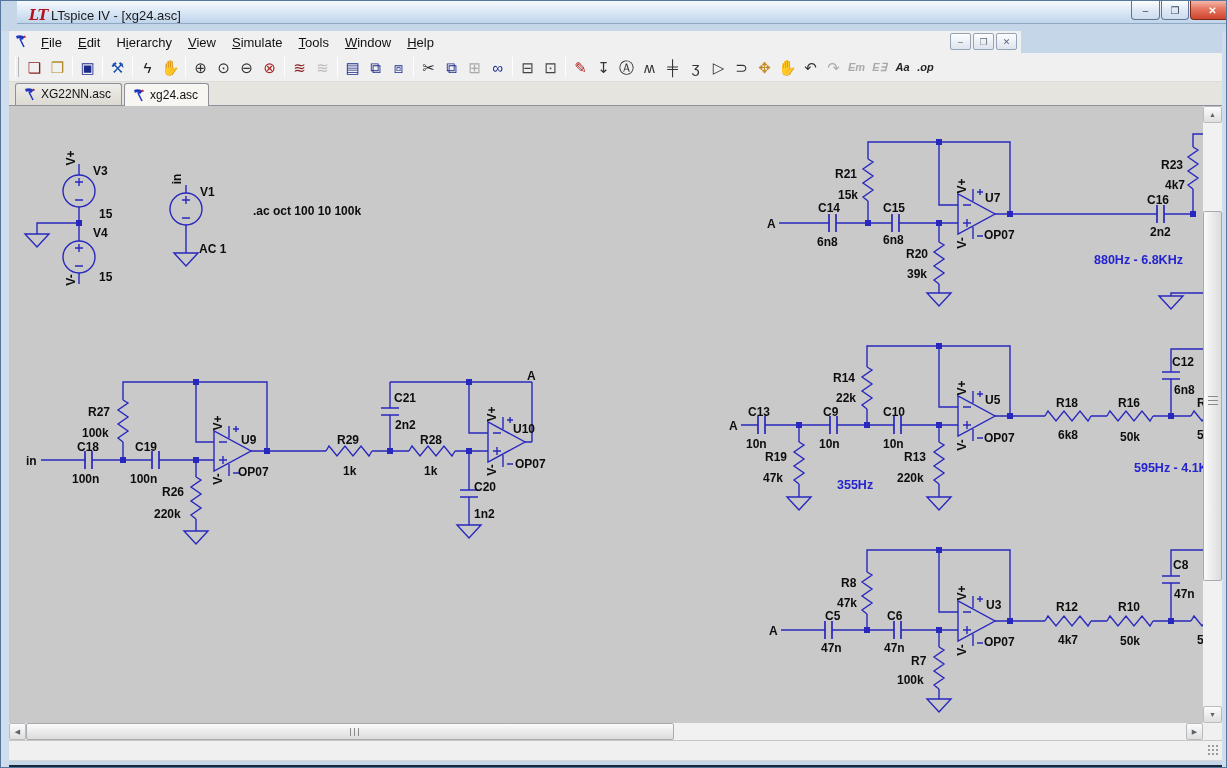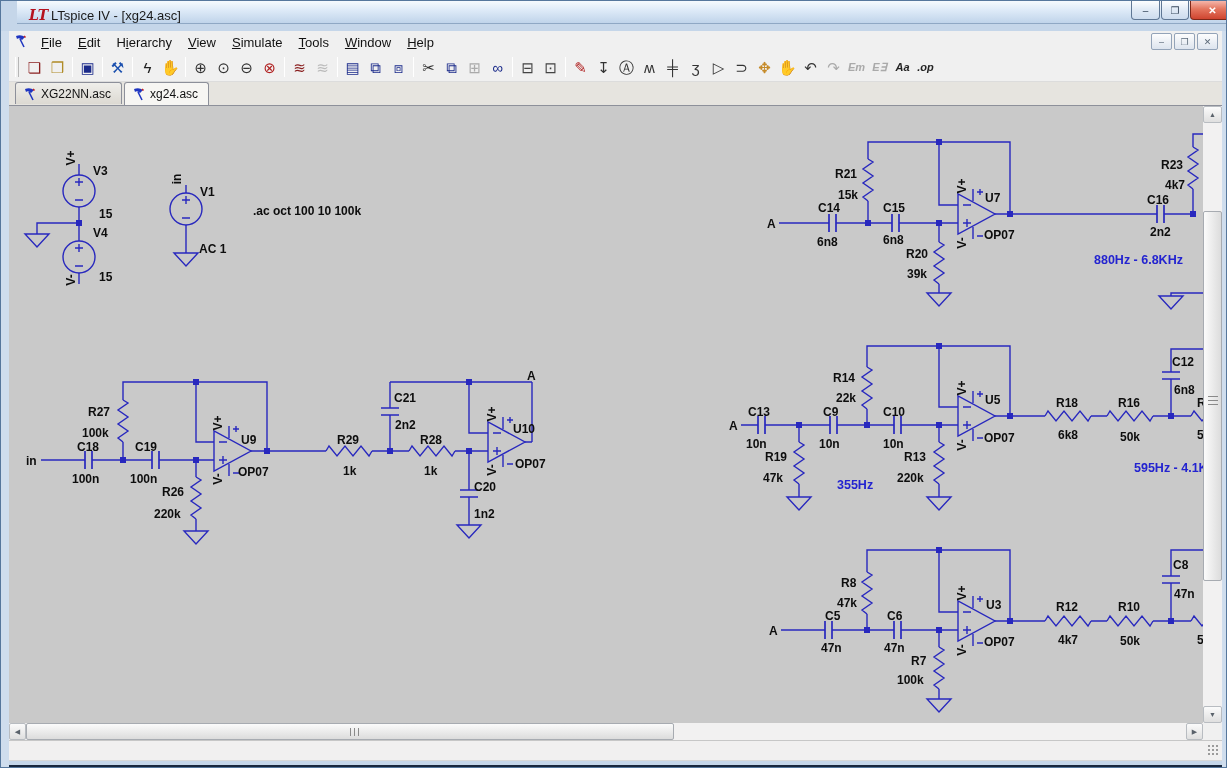--- a/index.html
+++ b/index.html
@@ -12,40 +12,40 @@
   .title-logo{position:absolute;left:12px;top:6px;font:italic bold 14px "DejaVu Serif",serif;color:#b5121e;}
   .title-text{position:absolute;left:34px;top:7px;font-size:13px;color:#1a1a1a;}
   .winbtns{position:absolute;top:0;right:9px;display:flex;}
   .wbtn{height:19px;margin-left:1px;border:1px solid #5f7795;border-top:none;
     border-radius:0 0 4px 4px;background:linear-gradient(#fdfeff,#e2ebf6 45%,#cddcee);
     color:#3a4a5e;font-size:10px;display:flex;align-items:center;justify-content:center;}
   .wbtn.min{width:29px;} .wbtn.max{width:28px;}
   .wbtn.close{width:45px;background:linear-gradient(#f5b6aa,#e4755e 45%,#cf4530);
     border-color:#7e2718;color:#fff;font-weight:bold;}
   
-  .menubar{position:absolute;left:8px;top:30px;width:1213px;height:22px;background:#f0f0f0;
+  .menubar{position:absolute;left:8px;top:30px;width:1012px;height:22px;background:#f0f0f0;
     display:flex;align-items:center;font-size:13px;color:#111;}
   .menu-sysicon{width:20px;height:16px;margin-left:4px;}
   .mi{padding:2px 8px;cursor:default;}
   .mi u{text-decoration:underline;}
   .mdibtns{position:absolute;right:4px;top:2px;display:flex;}
   .mdib{width:21px;height:17px;margin-left:2px;border:1px solid #93a3b8;border-radius:2px;
     background:linear-gradient(#fdfdfd,#dde4ee);color:#5a6878;font-size:9px;
     display:flex;align-items:center;justify-content:center;}
   
   .toolbar{position:absolute;left:8px;top:52px;width:1213px;height:29px;background:#f0f0f0;
     border-bottom:1px solid #dcdcdc;display:flex;align-items:center;padding-left:4px;}
   .tgrip{width:4px;height:20px;border-left:1px solid #fff;border-right:1px solid #b6b6b6;margin:0 4px 0 2px;}
   .tbtn{width:23px;height:24px;display:flex;align-items:center;justify-content:center;
     font-size:15px;line-height:1;cursor:default;}
   .tbtn.txt{font-size:11px;font-weight:bold;font-style:italic;}
   .tsep{width:1px;height:20px;background:#bcbcbc;border-right:1px solid #fff;margin:0 3px;}
   
   .tabbar{position:absolute;left:8px;top:81px;width:1213px;height:24px;background:#e6e4df;
-    border-bottom:1px solid #8d909a;display:flex;align-items:flex-start;padding-left:6px;}
+    border-bottom:1px solid #8d909a;display:flex;align-items:center;padding-left:6px;}
   .tab{height:22px;display:flex;align-items:center;padding:0 10px 0 6px;margin-right:2px;
     border:1px solid #8d909a;border-bottom:none;border-radius:3px 3px 0 0;
     background:linear-gradient(#efeeea,#dcd9d2);font-size:12px;color:#111;position:relative;}
   .tab.active{background:#f7f6f3;height:23px;margin-bottom:-1px;}
   .tab svg{margin-right:5px;}
   
   .canvas{position:absolute;left:8px;top:105px;width:1194px;height:617px;background:var(--schbg);}
   .w path{stroke:var(--wire);fill:none;stroke-width:1.4px;}
   .w path.thick{stroke-width:1.7px;}
   .w circle{stroke:var(--wire);fill:none;stroke-width:1.4px;}

